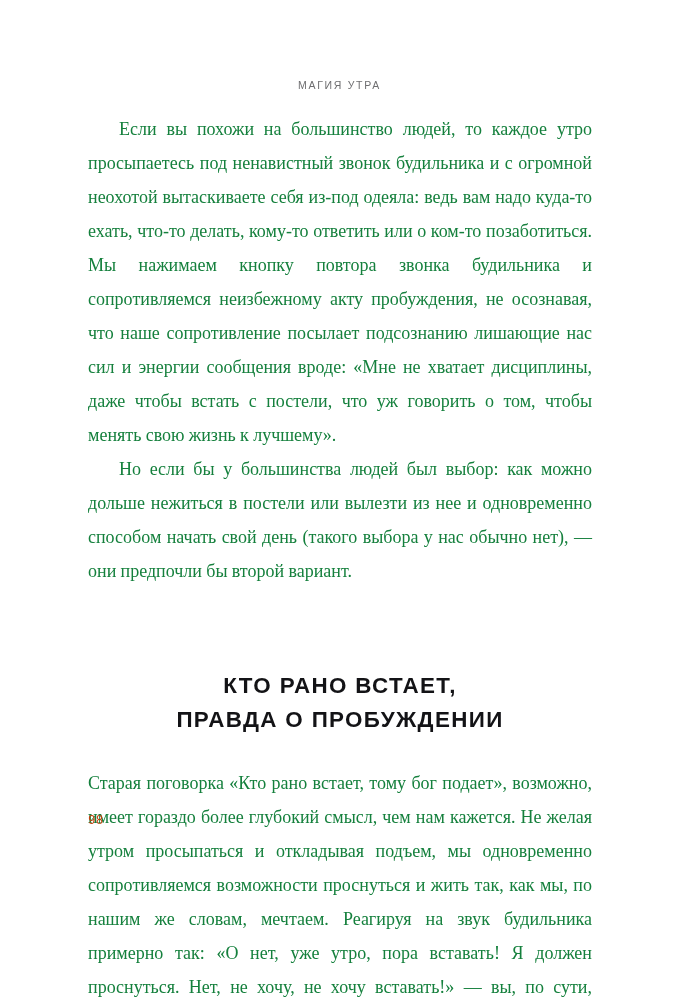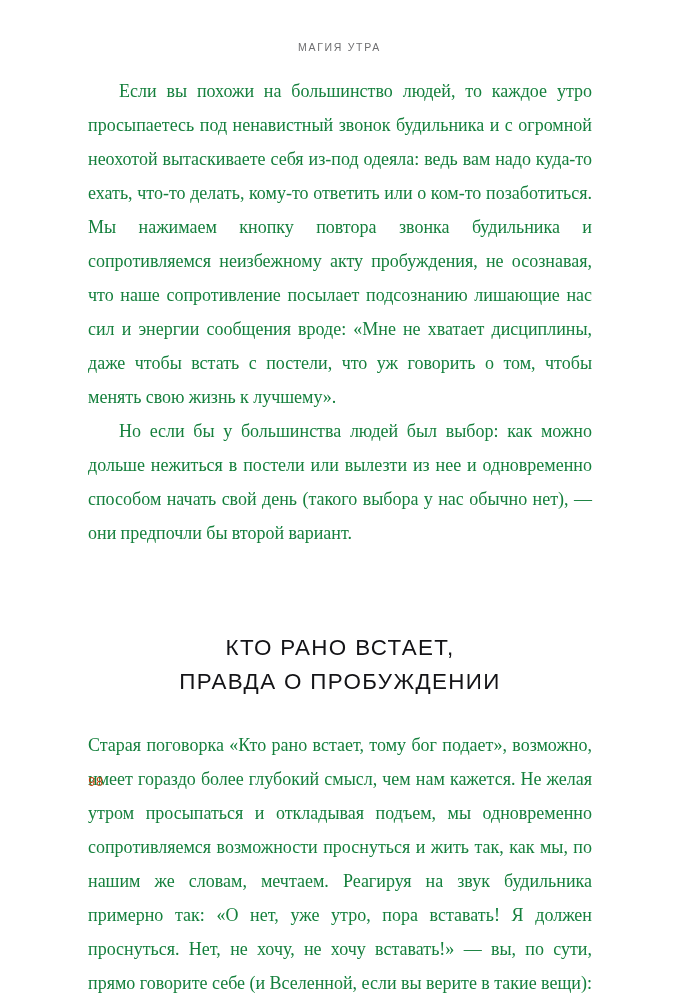--- a/index.html
+++ b/index.html
@@ -14,20 +14,21 @@
     color: #1a1a1a;
     overflow: hidden;
     position: relative;
   }
 
   .page {
     position: relative;
     width: 679px;
     height: 832px;
     box-sizing: border-box;
+    margin-top: 38px;
   }
 
   
   .running-head {
     position: absolute;
     top: 41px;
     left: 0;
     width: 679px;
     text-align: center;
     font-family: "Liberation Sans", "DejaVu Sans", sans-serif;
@@ -63,21 +64,21 @@
   p.body-par + p.body-par {
     margin-top: 0;
   }
 
   
   .section-heading {
     margin: 0;
     padding: 0;
     text-align: center;
     font-family: "Liberation Sans", "DejaVu Sans", sans-serif;
-    font-weight: 400;
+    font-weight: 700;
     font-size: 22.4px;
     line-height: 33.5px;
     letter-spacing: 1.35px;
     color: #131316;
     text-transform: uppercase;
   }
   .section-heading .hline {
     display: block;
     white-space: nowrap;
   }

